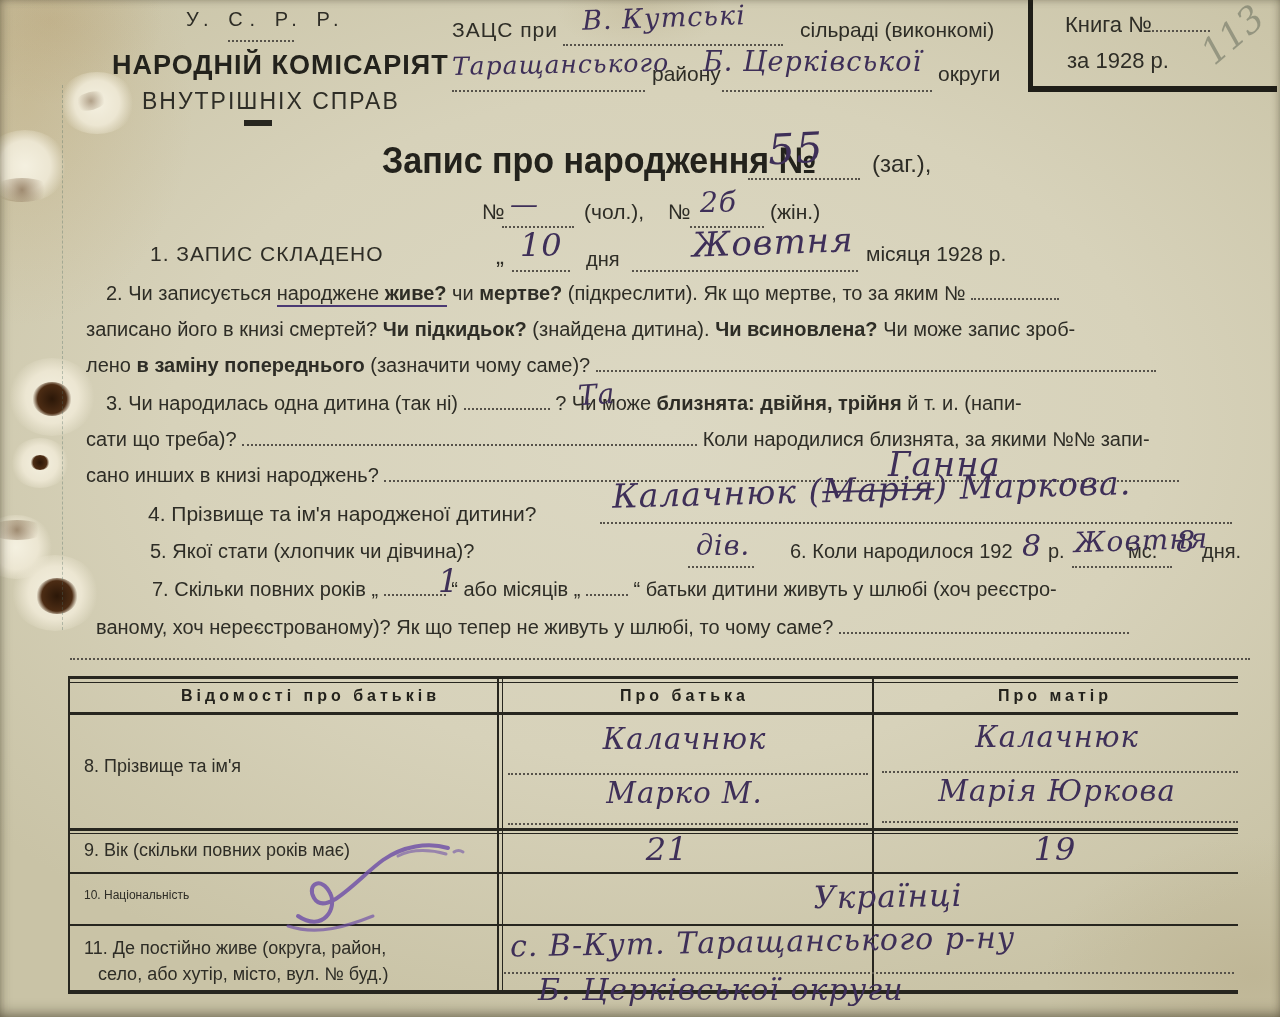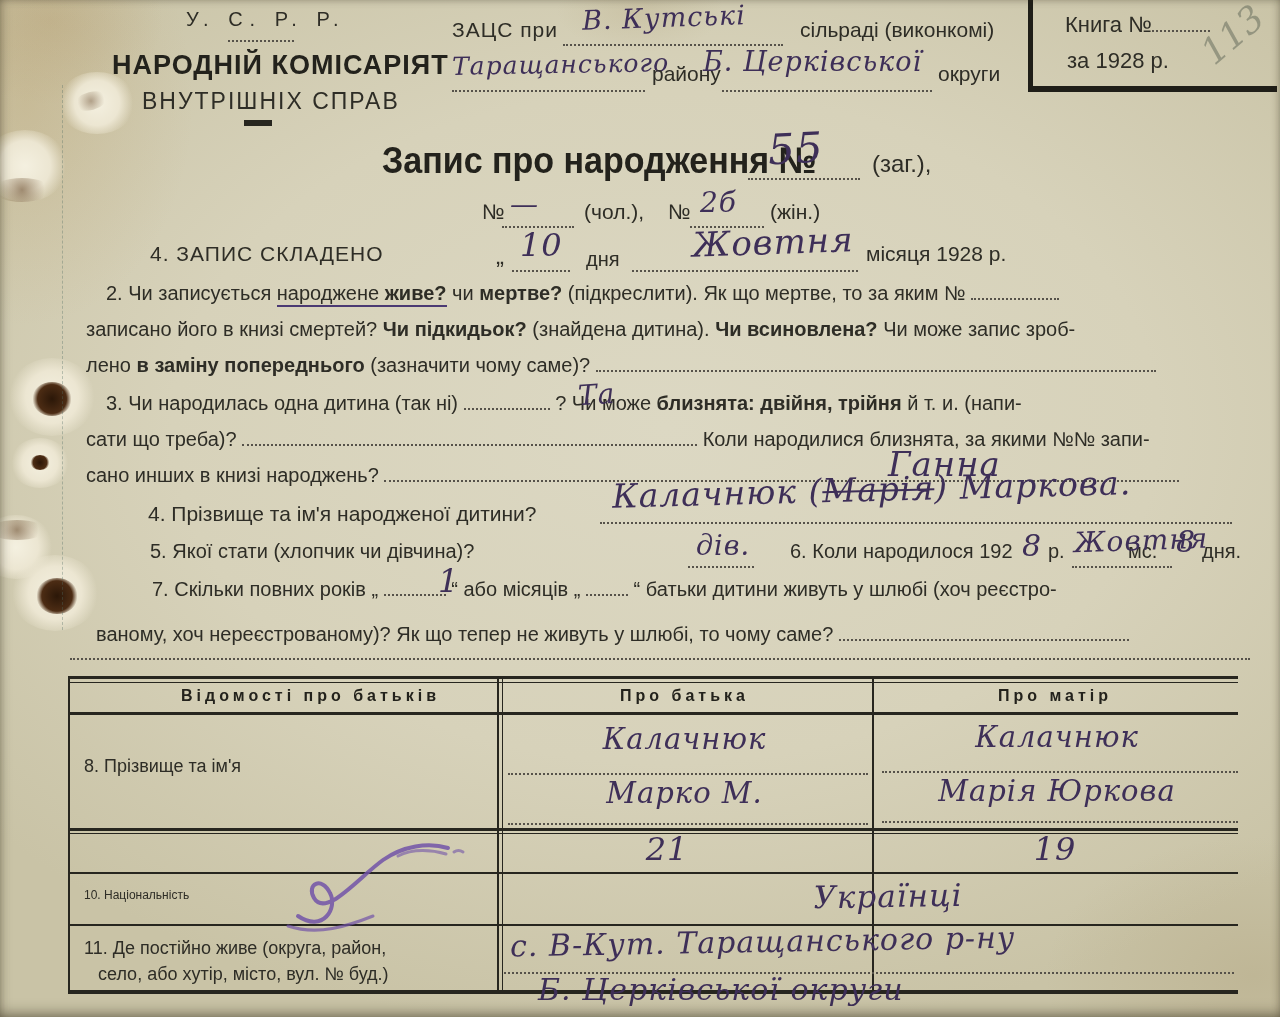--- a/index.html
+++ b/index.html
@@ -92,21 +92,21 @@
 
   <div class="pr" style="left:482px;top:200px;font-size:21px;">№</div>
   <div class="hw" style="left:510px;top:188px;font-size:28px;">—</div>
   <div class="dotline" style="left:502px;top:226px;width:72px;"></div>
   <div class="pr" style="left:584px;top:200px;font-size:21px;">(чол.),</div>
   <div class="pr" style="left:668px;top:200px;font-size:21px;">№</div>
   <div class="hw" style="left:700px;top:186px;font-size:28px;">2б</div>
   <div class="dotline" style="left:690px;top:226px;width:74px;"></div>
   <div class="pr" style="left:770px;top:200px;font-size:21px;">(жін.)</div>
 
-  <div class="pr" style="left:150px;top:242px;font-size:21px;letter-spacing:1px;">4. ЗАПИС СКЛАДЕНО</div>
+  <div class="pr" style="left:150px;top:242px;font-size:21px;letter-spacing:1px;">1. ЗАПИС СКЛАДЕНО</div>
   <div class="pr" style="left:496px;top:242px;font-size:24px;">„</div>
   <div class="hw" style="left:520px;top:226px;font-size:32px;">10</div>
   <div class="dotline" style="left:512px;top:270px;width:58px;"></div>
   <div class="pr" style="left:586px;top:248px;font-size:20px;">дня</div>
   <div class="dotline" style="left:632px;top:270px;width:226px;"></div>
   <div class="hw" style="left:692px;top:222px;font-size:34px;transform:rotate(-2deg);">Жовтня</div>
   <div class="pr" style="left:866px;top:242px;font-size:21px;">місяця 1928 р.</div>
 
   <div class="pr" style="left:106px;top:282px;font-size:20px;">
     <span>2. Чи записується</span>
@@ -168,21 +168,21 @@
   <div class="pr" style="left:1202px;top:540px;font-size:20px;">дня.</div>
 
   <div class="pr" style="left:152px;top:578px;font-size:20px;">
     <span>7. Скільки повних років „</span>
     <span class="dots" style="width:62px;"></span>
     <span>“ або місяців „</span>
     <span class="dots" style="width:42px;"></span>
     <span>“ батьки дитини живуть у шлюбі (хоч реєстро-</span>
   </div>
   <div class="hw" style="left:438px;top:562px;font-size:32px;">1</div>
-  <div class="pr" style="left:96px;top:616px;font-size:20px;margin-top:7px;">
+  <div class="pr" style="left:96px;top:616px;font-size:20px;">
     <span>ваному, хоч нереєстрованому)? Як що тепер не живуть у шлюбі, то чому саме?</span>
     <span class="dots" style="width:290px;"></span>
   </div>
 
   <div class="dotline" style="left:70px;top:658px;width:1180px;"></div>
 
   <div style="position:absolute;left:68px;top:676px;width:1170px;height:322px;">
 
     <div class="hline" style="left:0;top:0;width:1170px;height:3px;"></div>
     <div class="hline" style="left:0;top:6px;width:1170px;height:1px;"></div>
@@ -205,20 +205,21 @@
     <div class="pr" style="left:16px;top:80px;font-size:18px;">8. Прізвище та ім'я</div>
     <div class="hw cell-c" style="left:429px;top:46px;width:375px;font-size:29px;">Калачнюк</div>
     <div class="dotline" style="left:440px;top:97px;width:360px;"></div>
     <div class="hw cell-c" style="left:429px;top:100px;width:375px;font-size:29px;">Марко М.</div>
     <div class="dotline" style="left:440px;top:147px;width:360px;"></div>
     <div class="hw cell-c" style="left:808px;top:44px;width:362px;font-size:29px;">Калачнюк</div>
     <div class="dotline" style="left:814px;top:95px;width:356px;"></div>
     <div class="hw cell-c" style="left:808px;top:98px;width:362px;font-size:29px;">Марія Юркова</div>
     <div class="dotline" style="left:814px;top:145px;width:356px;"></div>
 
+    <div class="pr" style="left:16px;top:164px;font-size:18px;">9. Вік (скільки повних років має)</div>
     <div class="hw cell-c" style="left:429px;top:154px;width:340px;font-size:32px;">21</div>
     <div class="hw cell-c" style="left:804px;top:154px;width:366px;font-size:32px;">19</div>
 
     <div class="pr" style="left:16px;top:212px;font-size:12px;">10. Національність</div>
     <div class="hw cell-c" style="left:690px;top:202px;width:260px;font-size:31px;transform:rotate(-1deg);">Українці</div>
 
     <svg style="position:absolute;left:210px;top:162px;" width="210" height="100" viewBox="0 0 210 100">
       <path d="M20,78 C 45,95 60,70 52,55 C 44,38 28,46 36,60 C 48,80 80,40 105,22 C 125,8 150,4 170,10" fill="none" stroke="#7253a8" stroke-width="4" stroke-linecap="round" opacity="0.85"></path>
       <path d="M10,88 C 40,98 70,88 95,78" fill="none" stroke="#7253a8" stroke-width="3" stroke-linecap="round" opacity="0.7"></path>
       <path d="M120,18 C 135,10 155,12 168,16 M176,14 c 3,-2 6,-2 9,0" fill="none" stroke="#7253a8" stroke-width="3" stroke-linecap="round" opacity="0.6"></path>

